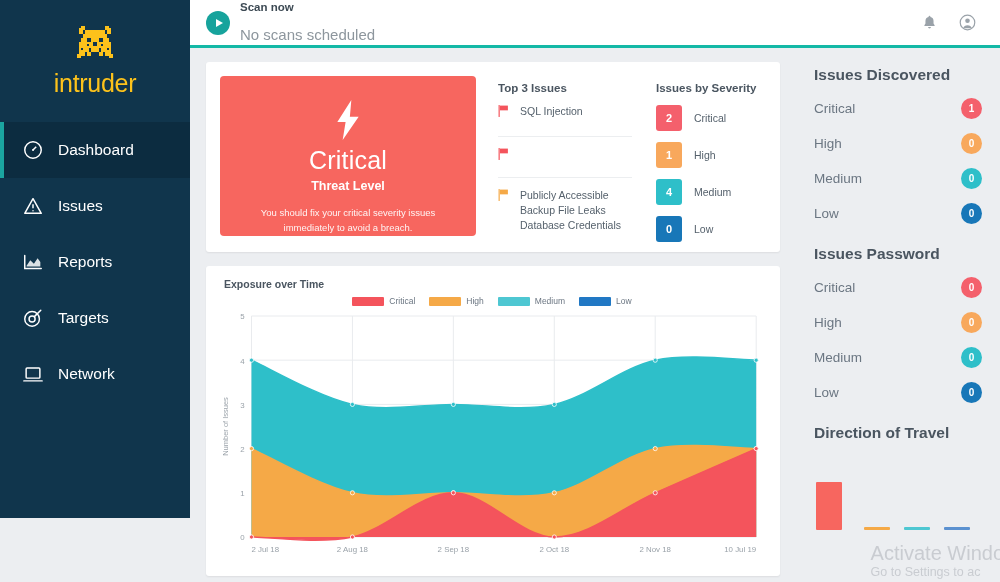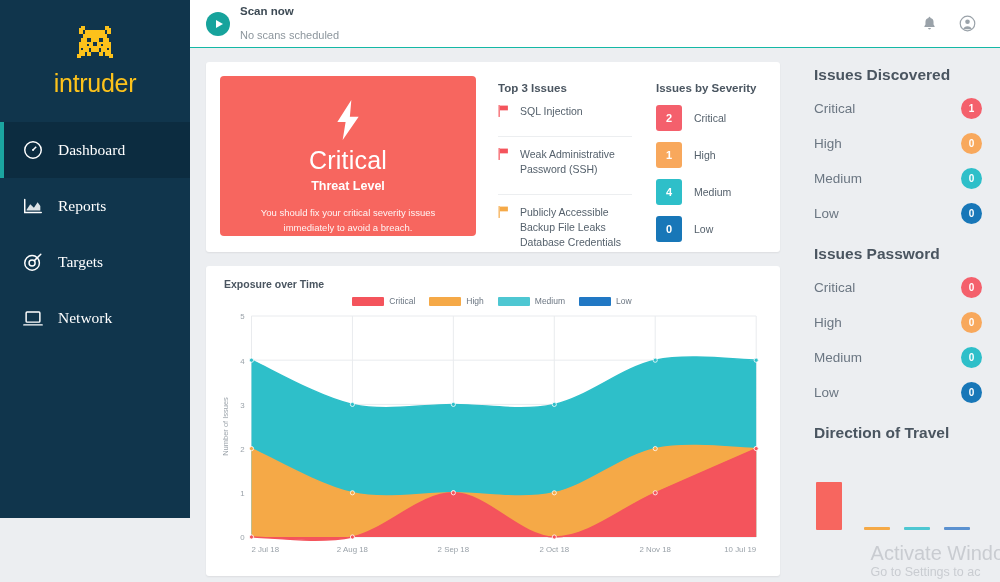--- a/index.html
+++ b/index.html
@@ -21,21 +21,21 @@
   .logo-wrap {
     padding-top: 26px; padding-bottom: 18px;
     display: flex; flex-direction: column; align-items: center;
   }
   .invader { display: block; }
   .logo-text {
     margin-top: 9px;
     color: #fcc21b; font-size: 25px; letter-spacing: -0.3px;
     font-weight: 400;
   }
-  .nav { margin-top: 6px; font-family: Liberation Serif, serif; }
+  .nav { margin-top: 6px; }
   .nav-item {
     display: flex; align-items: center; gap: 14px;
     height: 56px; padding-left: 22px;
     color: #ffffff; font-size: 15.5px; font-weight: 400;
     position: relative; cursor: pointer;
   }
   .nav-item.active { background: #0c2c40; }
   .nav-item.active::before {
     content: ""; position: absolute; left: 0; top: 0; bottom: 0;
     width: 4px; background: #1ba5a0;
@@ -43,38 +43,38 @@
   .nav-ico { width: 22px; height: 22px; flex: 0 0 22px; display: block; }
 
   
   .main { flex: 1 1 auto; display: flex; flex-direction: column;
           background: #eceef1; min-width: 0; }
 
   .topbar {
     height: 48px; background: #ffffff;
     display: flex; align-items: center;
     padding: 0 18px 0 16px;
-    border-bottom: 1px solid #14b8a6;
+    border-bottom: 3px solid #14b8a6;
     flex: 0 0 48px;
   }
   .scan-btn { display: flex; align-items: center; gap: 10px; cursor: pointer; }
   .play-circle {
     width: 24px; height: 24px; border-radius: 50%;
     background: #17a39c; display: flex; align-items: center; justify-content: center;
     flex: 0 0 24px;
   }
   .play-tri {
     width: 0; height: 0; margin-left: 2px;
     border-left: 7px solid #ffffff;
     border-top: 4.5px solid transparent;
     border-bottom: 4.5px solid transparent;
   }
   .scan-txt { line-height: 1.25; }
   .scan-title { font-size: 11.5px; font-weight: bold; color: #3d4a54; }
-  .scan-sub { font-size: 11px; color: #8d969d; margin-top: 11px; }
+  .scan-sub { font-size: 15px; color: #8d969d; margin-top: 11px; }
   .topbar-spacer { flex: 1 1 auto; }
   .topbar-ico { width: 30px; height: 30px; margin-left: 8px;
                 display: flex; align-items: center; justify-content: center;
                 cursor: pointer; }
 
   .content { flex: 1 1 auto; display: flex; min-height: 0; }
   .center { flex: 1 1 auto; padding: 14px 14px 0 16px; min-width: 0; }
 
   .card { background: #ffffff; border-radius: 3px;
           box-shadow: 0 1px 2px rgba(0,0,0,.07); }
@@ -199,20 +199,28 @@
       <div class="nav-item active">
         <svg class="nav-ico" viewBox="0 0 24 24" fill="none" stroke="#ffffff" stroke-width="1.6">
           <circle cx="12" cy="12" r="9"></circle>
             <path d="M12 12 L15.5 8.5"></path>
             <circle cx="12" cy="12" r="1.1" fill="#ffffff" stroke="none"></circle>
         </svg>
         <span>Dashboard</span>
       </div>
       <div class="nav-item">
         <svg class="nav-ico" viewBox="0 0 24 24" fill="none" stroke="#ffffff" stroke-width="1.6">
+          <path d="M12 4 L21 20 L3 20 Z" stroke-linejoin="round"></path>
+            <path d="M12 10 v4.5"></path>
+            <circle cx="12" cy="17.2" r="0.8" fill="#ffffff" stroke="none"></circle>
+        </svg>
+        <span>Issues</span>
+      </div>
+      <div class="nav-item">
+        <svg class="nav-ico" viewBox="0 0 24 24" fill="none" stroke="#ffffff" stroke-width="1.6">
           <path d="M3 5 v14 h18" stroke-linecap="round"></path>
             <path d="M5 16 L9 10 L13 14 L17 8 L20 12 L20 17 L5 17 Z" fill="#ffffff" stroke="none" opacity=".85"></path>
         </svg>
         <span>Reports</span>
       </div>
       <div class="nav-item">
         <svg class="nav-ico" viewBox="0 0 24 24" fill="none" stroke="#ffffff" stroke-width="1.6">
           <circle cx="11" cy="13" r="8"></circle>
             <circle cx="11" cy="13" r="3.3"></circle>
             <path d="M13.5 10.5 L20.5 3.5" stroke-linecap="round"></path>
@@ -280,21 +288,20 @@
                 <rect x="0.6" y="0" width="1.3" height="13" fill="#f4545c"></rect>
                 <path d="M2.2 0.6 h8.6 v5.2 h-8.6 z" fill="#f4545c"></path>
               </svg>
               <span>SQL Injection</span>
             </div>
             <div class="issue-row">
               <svg class="flag" width="11" height="12" viewBox="0 0 12 13">
                 <rect x="0.6" y="0" width="1.3" height="13" fill="#f4545c"></rect>
                 <path d="M2.2 0.6 h8.6 v5.2 h-8.6 z" fill="#f4545c"></path>
               </svg>
-              <span>Weak Administrative Password (SSH)</span>
             </div>
             <div class="issue-row" style="border-bottom:none">
               <svg class="flag" width="11" height="12" viewBox="0 0 12 13">
                 <rect x="0.6" y="0" width="1.3" height="13" fill="#f5a947"></rect>
                 <path d="M2.2 0.6 h8.6 v5.2 h-8.6 z" fill="#f5a947"></path>
               </svg>
               <span>Publicly Accessible Backup File Leaks Database Credentials</span>
             </div>
           </div>
 

